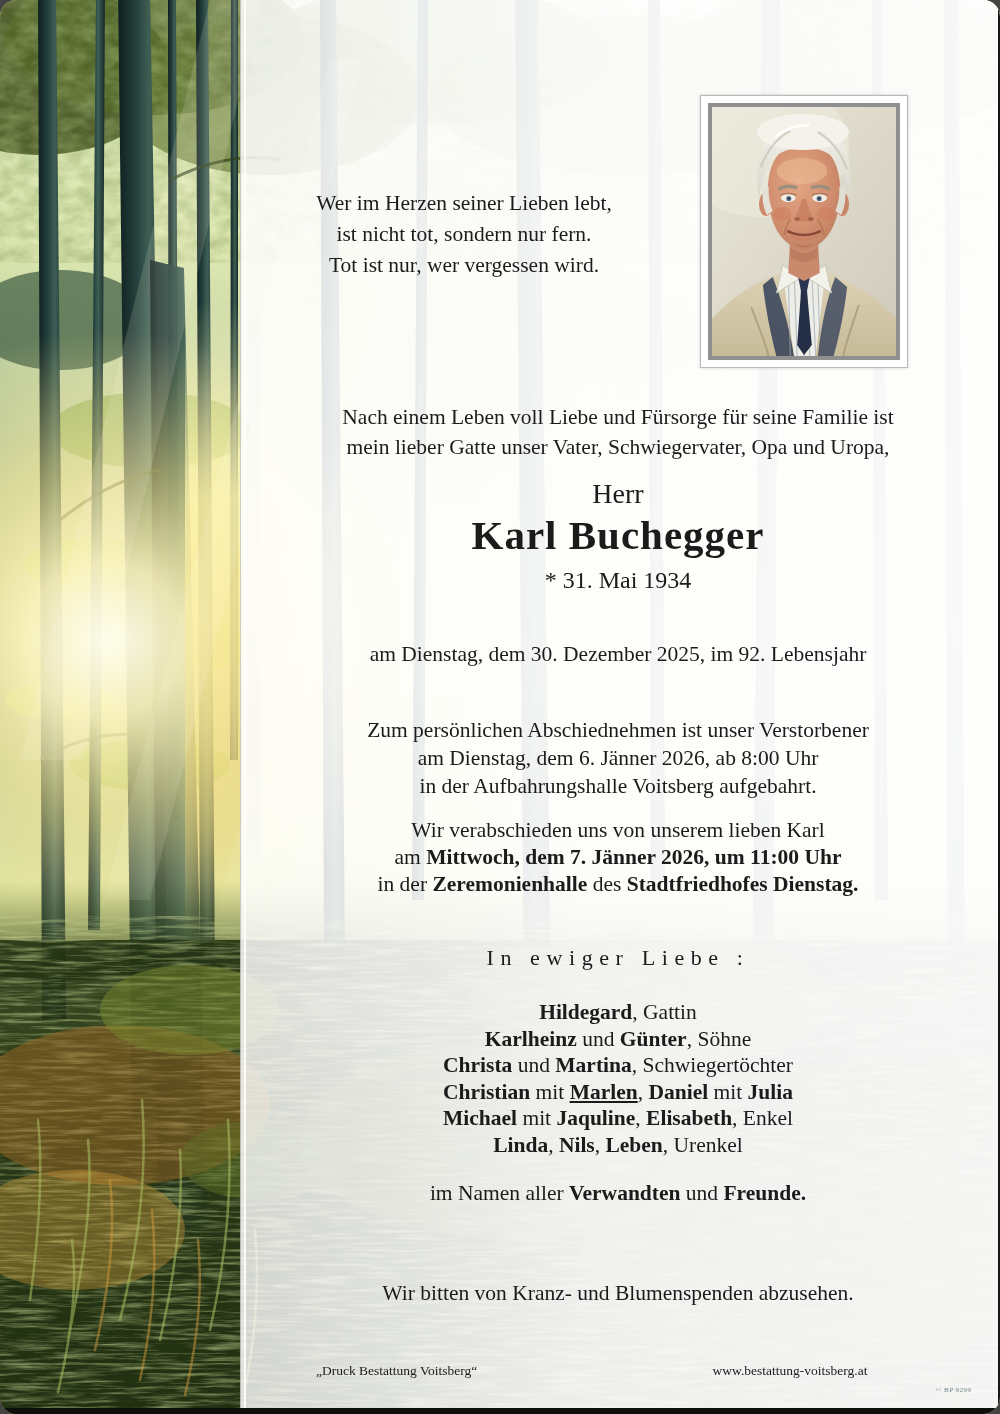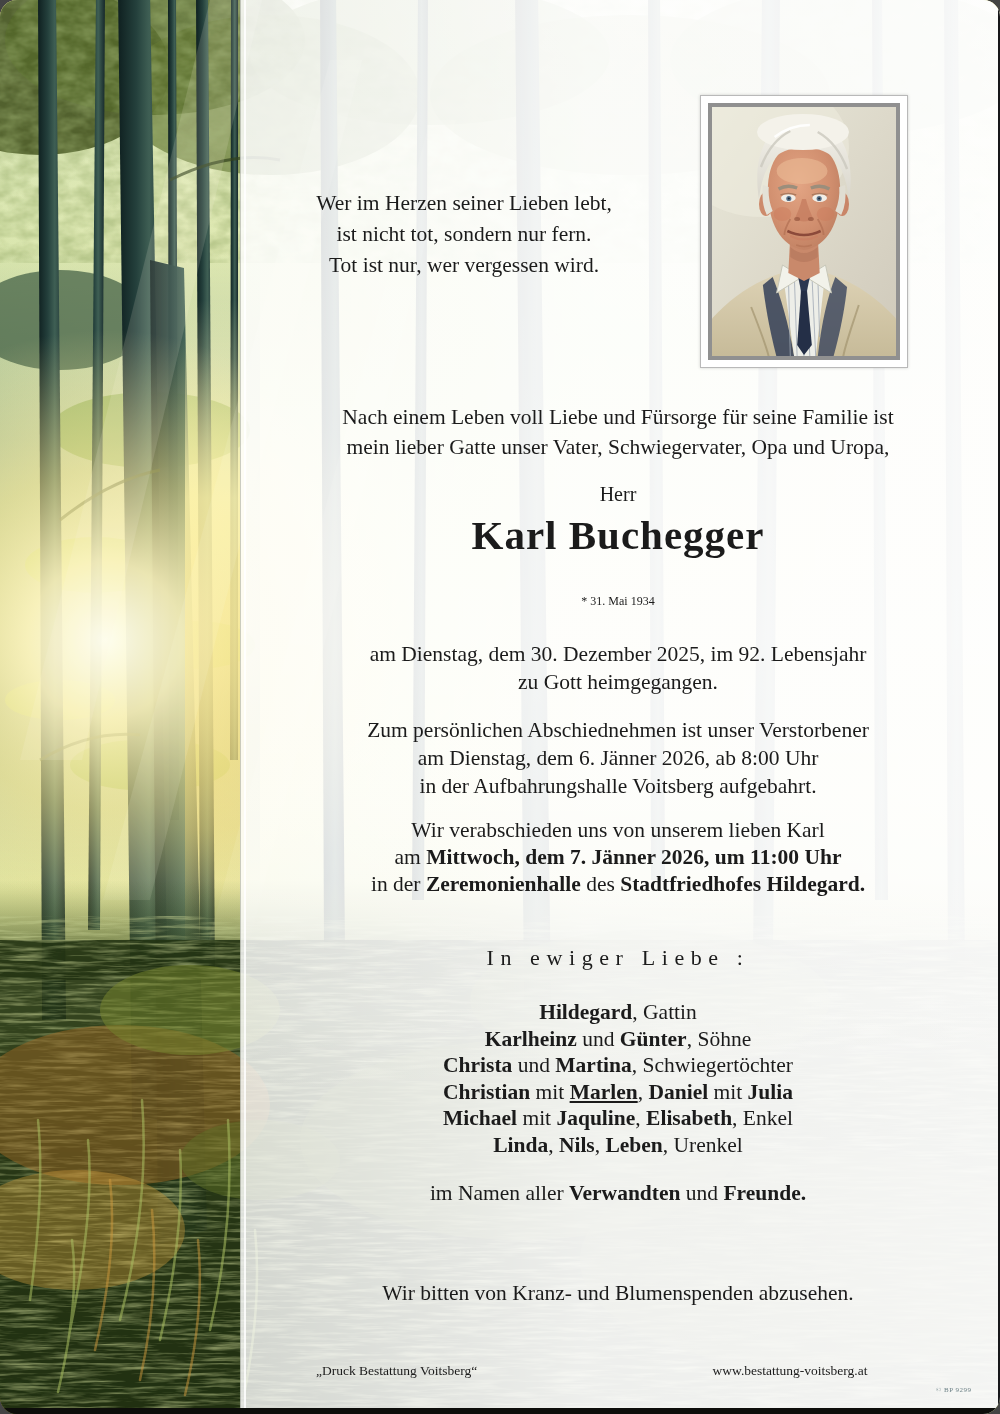--- a/index.html
+++ b/index.html
@@ -14,23 +14,23 @@
   .overlay2{position:absolute;left:244px;top:0;right:0;bottom:0;z-index:1;
     background:linear-gradient(to bottom,rgba(255,255,255,.25),rgba(255,255,255,.4) 45%,rgba(255,255,255,0) 78%);}
   .boundary{position:absolute;left:240px;top:0;bottom:0;width:5px;z-index:2;
     background:rgba(255,255,255,.85);border-left:1px solid rgba(50,60,40,.25);}
   .edge-bottom{position:absolute;left:0;right:0;bottom:0;height:6px;background:#0d0d0a;z-index:50;}
   .edge-right{position:absolute;top:0;bottom:0;right:0;width:2px;background:#17171a;z-index:50;}
 
   .blk{position:absolute;left:246px;width:744px;text-align:center;z-index:10;font-size:21.5px;line-height:28px;}
   .quote{top:188px;left:246px;width:436px;line-height:31px;}
   .intro{top:402px;line-height:30px;}
-  .salut{top:480px;font-size:20px;text-align:center;}
+  .salut{top:480px;font-size:28px;text-align:center;}
   .name{top:512px;font-size:41px;line-height:46px;font-weight:600;letter-spacing:1px;}
-  .birth{top:587px;font-size:12px;}
+  .birth{top:566px;font-size:24px;}
   .death{top:640px;}
   .viewing{top:716px;}
   .farewell{top:817px;line-height:27px;}
   .closing{top:944px;font-size:22px;letter-spacing:.30em;}
   .family{top:999px;line-height:26.5px;}
   .note{top:1179px;}
   .request{top:1279px;}
   .footleft{top:1363px;left:316px;width:auto;text-align:left;font-size:13.5px;line-height:16px;}
   .footright{top:1363px;left:676px;width:228px;font-size:13.5px;line-height:16px;}
   .printcode{top:1386px;left:936px;width:60px;text-align:left;font-size:7px;line-height:8px;color:#6d8287;letter-spacing:.5px;}
@@ -275,33 +275,32 @@
     <div>Nach einem Leben voll Liebe und Fürsorge für seine Familie ist</div>
     <div>mein lieber Gatte unser Vater, Schwiegervater, Opa und Uropa,</div>
   </div>
 
   <div class="blk salut">Herr</div>
   <div class="blk name">Karl Buchegger</div>
   <div class="blk birth">* 31. Mai 1934</div>
 
   <div class="blk death">
     <div>am Dienstag, dem 30. Dezember 2025, im 92. Lebensjahr</div>
-    <div>zu Gott heimgegangen.</div>
   </div>
 
   <div class="blk viewing">
     <div>Zum persönlichen Abschiednehmen ist unser Verstorbener</div>
     <div>am Dienstag, dem 6. Jänner 2026, ab 8:00 Uhr</div>
     <div>in der Aufbahrungshalle Voitsberg aufgebahrt.</div>
   </div>
 
   <div class="blk farewell">
     <div><span style="font-weight: 400;">Wir verabschieden uns von unserem lieben Karl</span></div>
     <div><span style="font-weight: 400;">am </span><span style="font-weight: 700;">Mittwoch, dem 7. Jänner 2026, um 11:00 Uhr</span></div>
-    <div><span style="font-weight: 400;">in der </span><span style="font-weight: 700;">Zeremonienhalle</span><span style="font-weight: 400;"> des </span><span style="font-weight: 700;">Stadtfriedhofes Hildegard.</span></div>
+    <div><span style="font-weight: 400;">in der </span><span style="font-weight: 700;">Zeremonienhalle</span><span style="font-weight: 400;"> des </span><span style="font-weight: 700;">Stadtfriedhofes Dienstag.</span></div>
   </div>
 
   <div class="blk closing">In ewiger Liebe :</div>
 
   <div class="blk family">
     <div><span style="font-weight: 700;">Hildegard</span><span style="font-weight: 400; text-align: center;">, Gattin</span></div>
     <div><span style="font-weight: 700;">Karlheinz</span><span style="font-weight: 400;"> und </span><span style="font-weight: 700;">Günter</span><span style="font-weight: 400;">, Söhne</span></div>
     <div><span style="font-weight: 700; margin-top: 24px;">Christa</span><span style="font-weight: 400;"> und </span><span style="font-weight: 700;">Martina</span><span style="font-weight: 400;">, Schwiegertöchter</span></div>
     <div><span style="font-weight: 700;">Christian</span><span style="font-weight: 400;"> mit </span><span style="font-weight: 700; text-decoration: underline;">Marlen</span><span style="font-weight: 400;">, </span><span style="font-weight: 700;">Daniel</span><span style="font-weight: 400;"> mit </span><span style="font-weight: 700;">Julia</span></div>
     <div><span style="font-weight: 700;">Michael</span><span style="font-weight: 400;"> mit </span><span style="font-weight: 700;">Jaquline</span><span style="font-weight: 400;">, </span><span style="font-weight: 700;">Elisabeth</span><span style="font-weight: 400;">, Enkel</span></div>

